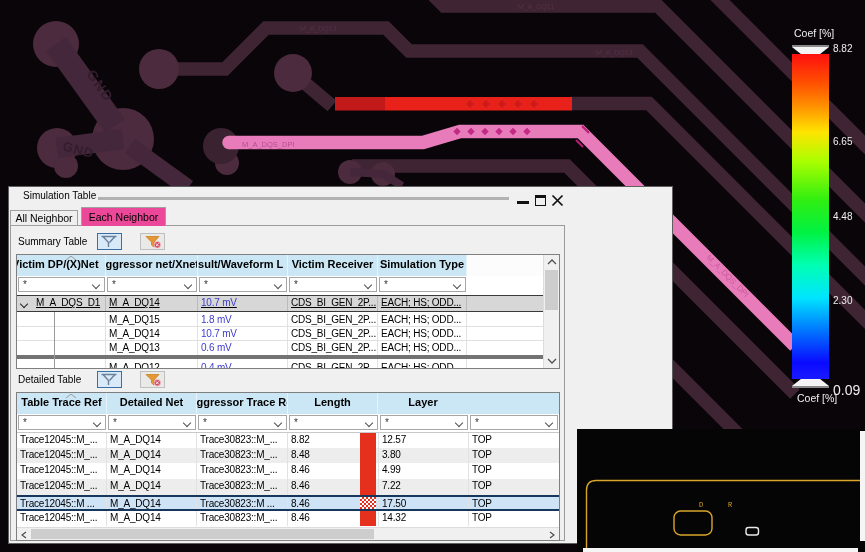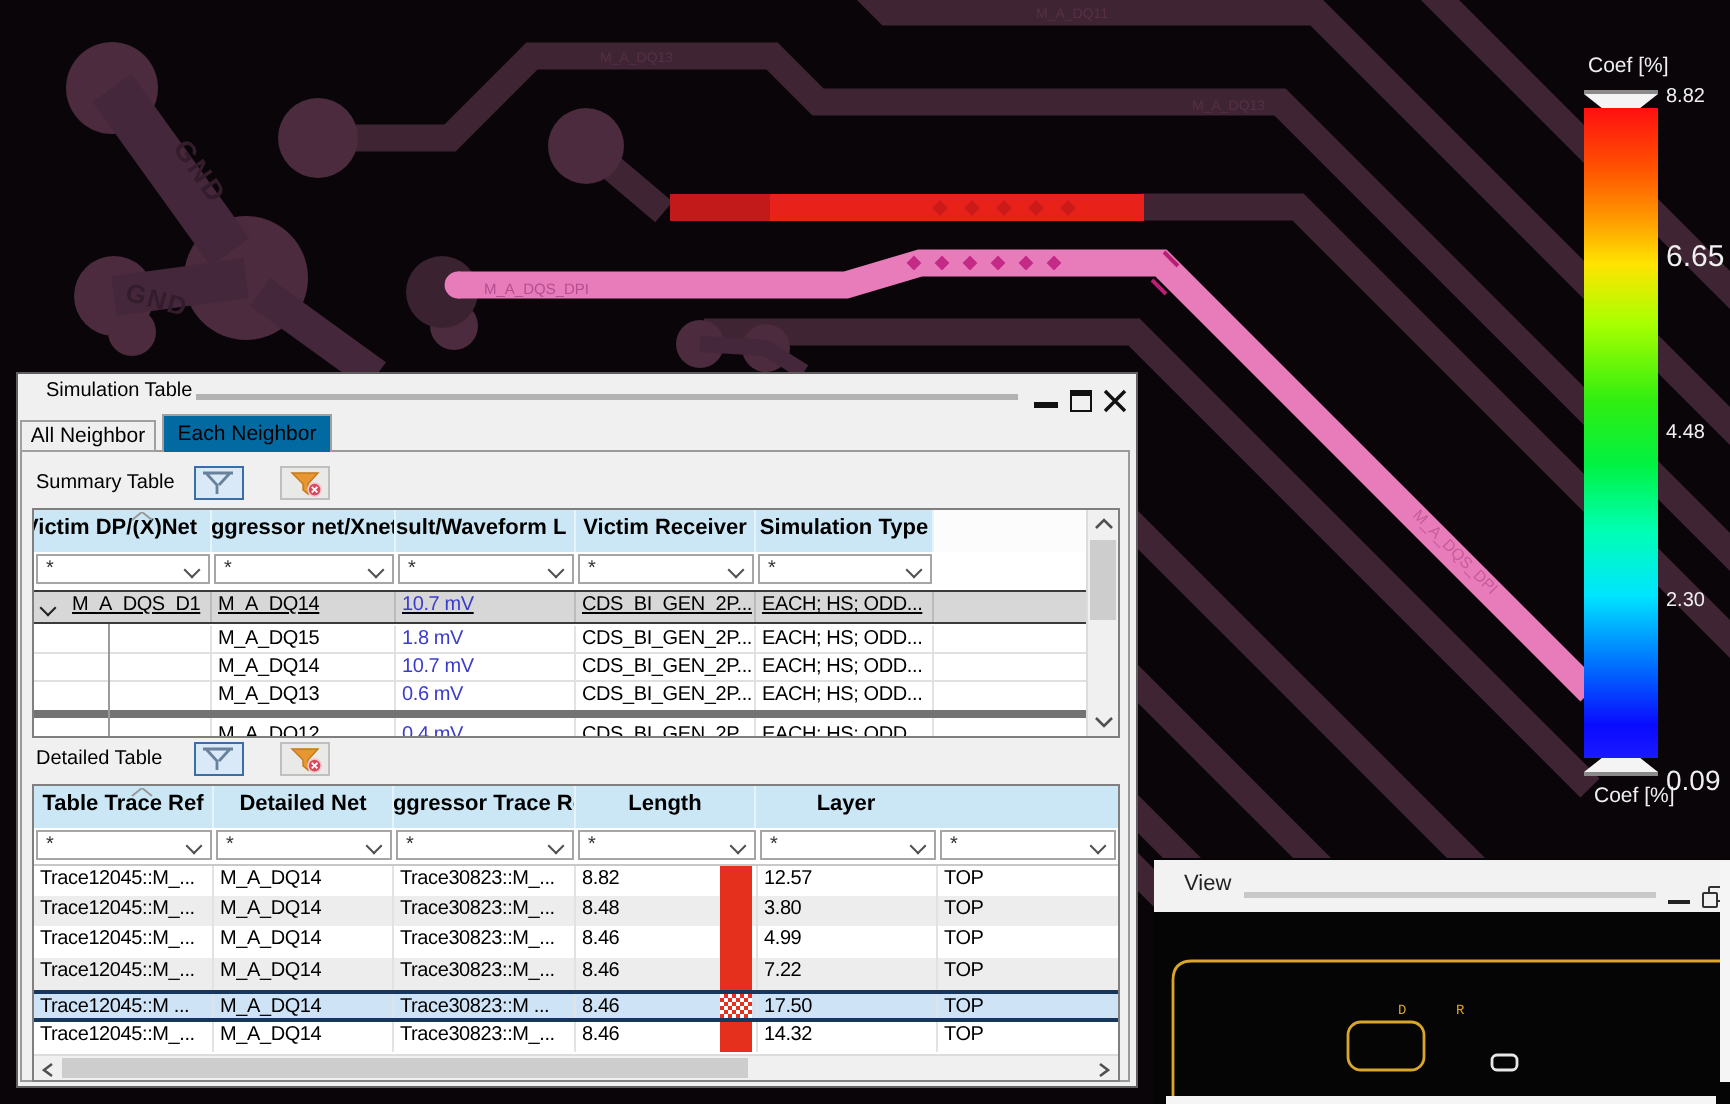--- a/index.html
+++ b/index.html
@@ -77,39 +77,39 @@
 
 <div class="a" style="left:792px;top:45px;width:37px;height:343px">
  <div style="height:2px;background:#8a8a8a"></div>
  <div style="height:7px;background:#f4f4f4;clip-path:polygon(0 0,100% 0,76% 100%,24% 100%)"></div>
  <div style="height:325px;background:linear-gradient(#ff1010 0%,#ff5000 9%,#ff9000 16%,#ffe400 24%,#aaff00 33%,#30ee11 45%,#00f244 55%,#00ffb3 65%,#00e5ff 75%,#0077ff 85%,#0a0aff 95%,#1a1aff 100%)"></div>
  <div style="height:7px;background:#f4f4f4;clip-path:polygon(24% 0,76% 0,100% 100%,0 100%)"></div>
  <div style="height:2px;background:#8a8a8a"></div>
 </div>
 <div class="a" style="left:794px;top:27px;color:#efefef;font-size:10.5px">Coef [%]</div>
 <div class="a" style="left:833px;top:43px;color:#efefef;font-size:10px">8.82</div>
-<div class="a" style="left:833px;top:120px;color:#efefef;font-size:15px">6.65</div>
+<div class="a" style="left:833px;top:136px;color:#efefef;font-size:10px">6.65</div>
 <div class="a" style="left:833px;top:211px;color:#efefef;font-size:10px">4.48</div>
 <div class="a" style="left:833px;top:295px;color:#efefef;font-size:10px">2.30</div>
 <div class="a" style="left:833px;top:382px;color:#efefef;font-size:14px">0.09</div>
 <div class="a" style="left:797px;top:392px;color:#efefef;font-size:10.5px">Coef [%]</div>
 
-<div id="simwin" class="a" style="left:8px;top:186px;width:561px;height:358px;background:#f0f0f0;outline:1px solid #5f5f5f;outline-offset:-1px">
+<div id="simwin" class="a" style="left:8px;top:186px;width:665px;height:358px;background:#f0f0f0;outline:1px solid #5f5f5f;outline-offset:-1px">
  <div class="a" style="left:15px;top:4px;font-size:10px">Simulation Table</div>
  <div class="a" style="left:90px;top:11px;width:411px;height:2.5px;background:#b2b2b2"></div>
  <div class="a" style="left:509px;top:15px;width:12px;height:3px;background:#111"></div>
  <div class="a" style="left:527px;top:9px;width:11px;height:11px;border:1.5px solid #111;border-top:3px solid #111"></div>
  <svg class="a" style="left:543px;top:8px" width="13" height="13">
         <path d="M1.5,1.5 L11.5,11.5 M11.5,1.5 L1.5,11.5" stroke="#111" stroke-width="1.7"></path>
       </svg>
 
  <div class="a" style="left:2px;top:39px;width:555px;height:316px;border:1px solid #9a9a9a"></div>
 
  <div class="a" style="left:2px;top:24px;width:68px;height:16px;border:1px solid #a0a0a0;background:#efefef;text-align:center;padding-top:1px;font-size:10.5px">All Neighbor</div>
- <div class="a" style="left:73px;top:21px;width:85px;height:19px;border:1px solid #a0a0a0;border-bottom:none;background:#0369a1;text-align:center;padding-top:3px;font-size:10.5px;z-index:2">Each Neighbor</div>
+ <div class="a" style="left:73px;top:21px;width:85px;height:19px;border:1px solid #a0a0a0;border-bottom:none;background:#ec4899;text-align:center;padding-top:3px;font-size:10.5px;z-index:2">Each Neighbor</div>
 
  <div class="a" style="left:10px;top:50px;font-size:10px">Summary Table</div>
  <div class="a" style="left:89px;top:47px;width:25px;height:17px;background:#d9e9f7;border:1.5px solid #3a6fa5">
   <svg width="22" height="14">
           <path d="M3.5,2.5 h15 M5,2.5 l5.5,6 v4.5 M17,2.5 l-5.5,6" stroke="#68829c" stroke-width="1.4" fill="none"></path>
         </svg>
  </div>
  <div class="a" style="left:132px;top:47px;width:25px;height:17px;background:#e9e9e7;border:1px solid #bfbfbf">
   <svg width="23" height="15">
           <path d="M5,2.5 L18,2.5 L13,8 L13,13 L10.5,11 L10.5,8 Z" fill="#e89632" stroke="#c27a18" stroke-width="0.7"></path>
@@ -330,27 +330,20 @@
           </svg>
    <div class="a" style="left:14px;top:1px;width:343px;height:10px;background:#cdcdcd"></div>
    <svg class="a" style="right:4px;top:3px" width="6" height="8">
             <path d="M1,1 L5,4 L1,7" fill="none" stroke="#505050" stroke-width="1.3"></path>
           </svg>
   </div>
  </div>
 </div>
 
 <div id="viewwin" class="a" style="left:577px;top:429px;width:288px;height:123px;background:#050505">
- <div class="a" style="left:0;top:1px;width:288px;height:26px;background:#f2f2f2">
-  <div class="a" style="left:15px;top:6px;font-size:11px;color:#222">View</div>
-  <div class="a" style="left:45px;top:16px;width:206px;height:2.5px;background:#c8c8c8"></div>
-  <div class="a" style="left:257px;top:20px;width:11px;height:2px;background:#222"></div>
-  <div class="a" style="left:277px;top:13px;width:8px;height:8px;border:1.4px solid #333;border-radius:1px;background:#f2f2f2"></div>
-  <div class="a" style="left:274px;top:16px;width:8px;height:8px;border:1.4px solid #333;border-radius:1px;background:#f2f2f2"></div>
- </div>
  <svg class="a" style="left:0;top:27px" width="288" height="96" viewBox="0 0 288 96">
   <path d="M288,24.5 L19,24.5 Q9.5,24.5 9.5,34 L9.5,96" fill="none" stroke="#d9a62a" stroke-width="1.4"></path>
   <rect x="97" y="55" width="38" height="24" rx="6.5" fill="none" stroke="#d9a62a" stroke-width="1.4"></rect>
   <text x="122" y="51" font-size="7" fill="#d9a62a" font-family="Liberation Mono,monospace">D</text>
   <text x="151" y="51" font-size="7" fill="#d9a62a" font-family="Liberation Mono,monospace">R</text>
   <rect x="169" y="71.5" width="12.5" height="7.5" rx="2.5" fill="none" stroke="#e8e8e8" stroke-width="1.4"></rect>
  </svg>
  <div class="a" style="left:283px;top:2px;width:5px;height:110px;background:#f5f5f5"></div>
  <div class="a" style="left:6px;bottom:0;width:275px;height:4px;background:#f5f5f5"></div>
 </div>

